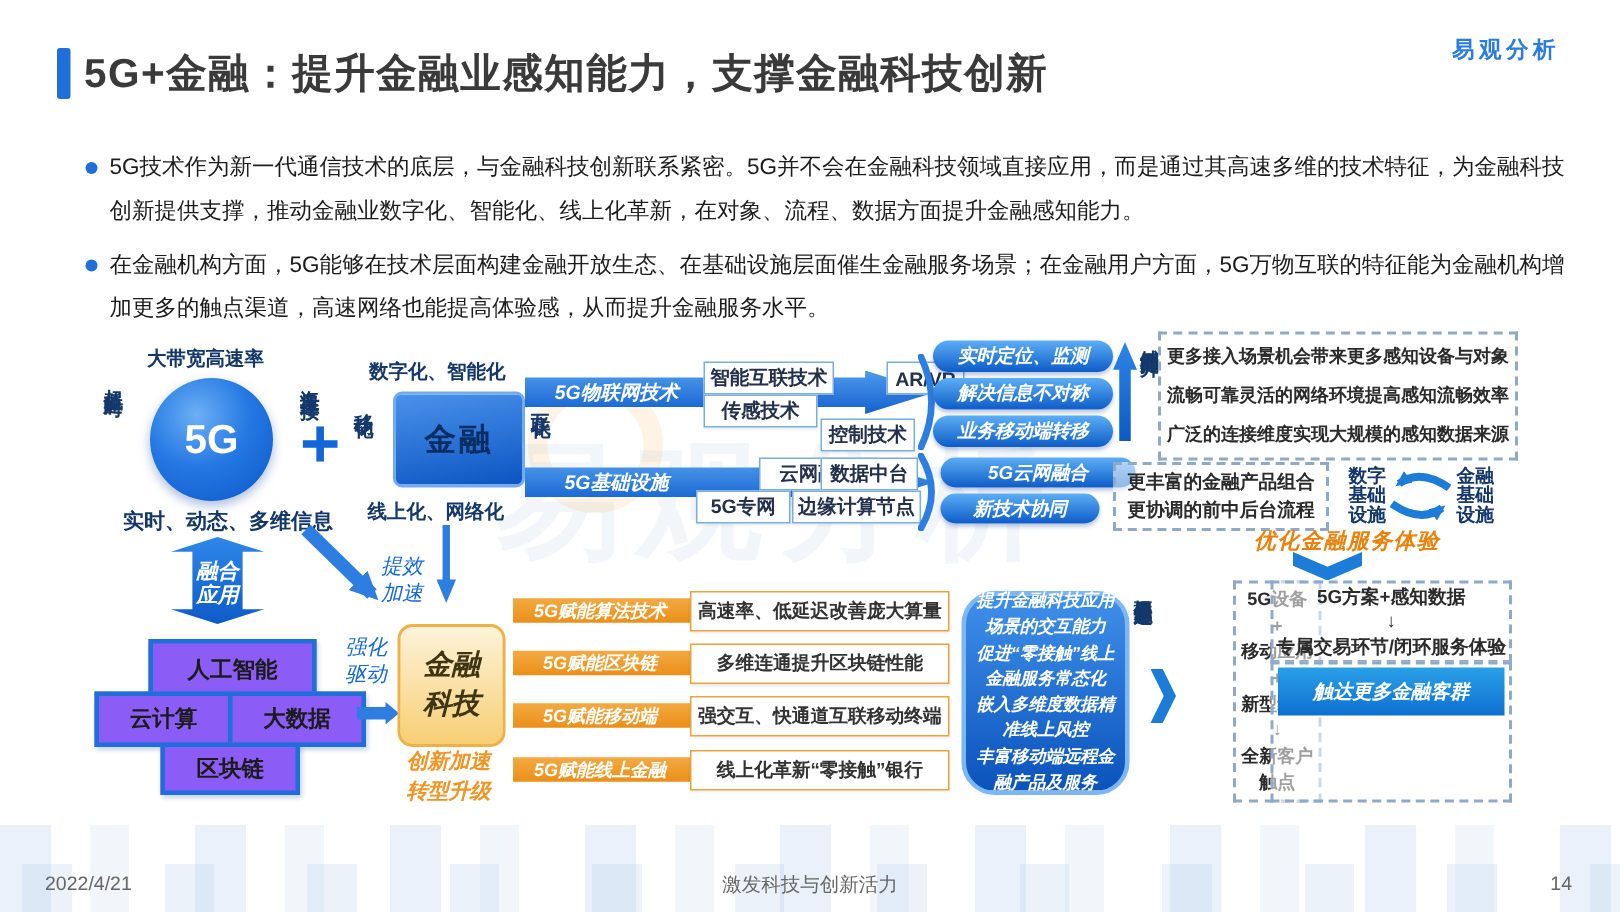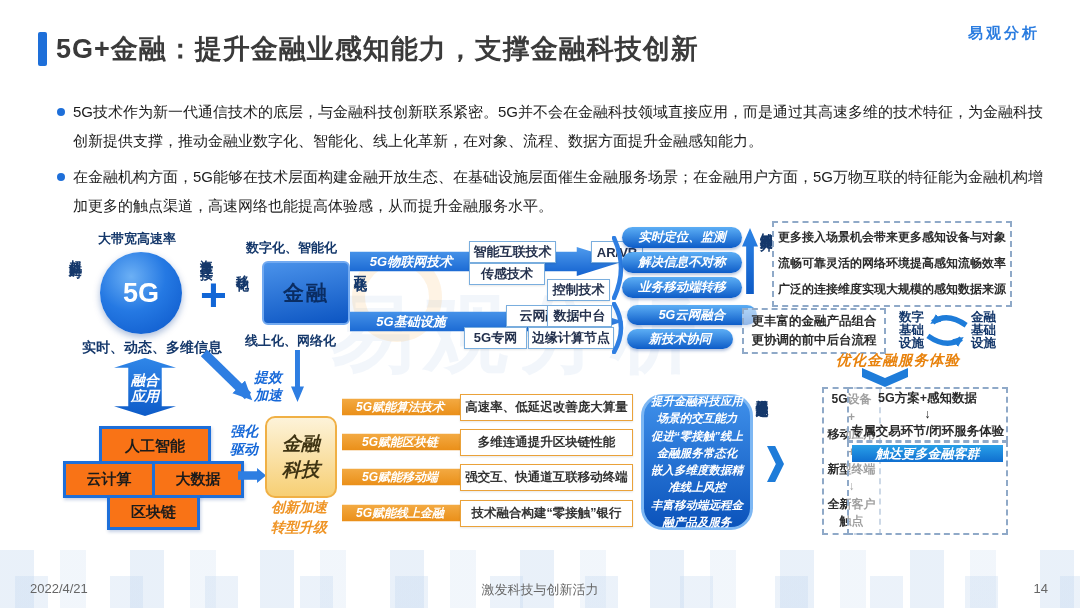--- a/index.html
+++ b/index.html
@@ -21,22 +21,22 @@
   .vtext{writing-mode:vertical-rl;letter-spacing:2px;}
   .g5circle{border-radius:50%;background:radial-gradient(circle at 38% 30%,#6cb0f5 0%,#2579e3 45%,#0a55c8 100%);
             color:#fff;font-size:27px;font-weight:bold;box-shadow:0 3px 7px rgba(10,60,150,.35);}
   .finbox{background:linear-gradient(170deg,#4a92ea,#0c55c2);border-radius:6px;border:2px solid #73aaf0;
           color:#0a2d63;font-size:21px;font-weight:900;letter-spacing:2px;}
   .plus{font-size:46px;font-weight:bold;color:#1266d6;line-height:1;}
   .dbl-arrow{clip-path:polygon(50% 0,100% 17%,77% 17%,77% 83%,100% 83%,50% 100%,0 83%,23% 83%,23% 17%,0 17%);
              background:linear-gradient(180deg,#2f86e8,#0d5bc8);}
   .dbl-arrow-label{color:#fff;font-size:14px;font-weight:bold;font-style:italic;text-align:center;line-height:1.15;}
   .vdown-arrow{clip-path:polygon(31% 0,69% 0,69% 70%,100% 70%,50% 100%,0 70%,31% 70%);background:#2e7ee2;}
-  .blue-lbl{color:#1668d8;font-weight:bold;font-style:italic;font-size:14px;line-height:1.3;text-align:center;}
-  .ai-box{border:3px solid #1e6fd9;background:#f97316;font-weight:bold;font-size:15px;color:#1b1b1b;
+  .blue-lbl{color:#1668d8;font-weight:normal;font-style:italic;font-size:14px;line-height:1.3;text-align:center;}
+  .ai-box{border:3px solid #1e6fd9;background:#8b5cf6;font-weight:bold;font-size:15px;color:#1b1b1b;
           box-shadow:1px 2px 3px rgba(30,80,160,.25);}
   .sm-rarrow{clip-path:polygon(0 22%,68% 22%,68% 0,100% 50%,68% 100%,68% 78%,0 78%);background:#2e7ee2;}
   .fintech{background:linear-gradient(180deg,#fdf3d9,#f7cf74);border:2px solid #f0b045;border-radius:10px;
            color:#3f3413;font-size:19px;font-weight:bold;font-style:italic;line-height:1.35;text-align:center;}
   .orange-lbl{color:#ef9425;font-weight:bold;font-style:italic;font-size:14px;text-align:center;line-height:1.4;}
   .arrow-lbl{clip-path:polygon(0 16%,83% 16%,83% 0,100% 50%,83% 100%,83% 84%,0 84%);
              color:#fff;font-weight:bold;font-style:italic;display:flex;align-items:center;justify-content:center;
              padding-right:14%;}
   .arrow-blue{background:linear-gradient(180deg,#4f9bed,#1261cf);font-size:13px;}
   .arrow-orange{background:linear-gradient(180deg,#f5b04c,#e8890f);font-size:12px;}
@@ -150,21 +150,21 @@
     </svg>
 </div>
 
 <div class="a arrow-lbl arrow-orange" style="left:342px;top:395px;width:116px;height:24px;">5G赋能算法技术</div>
 <div class="a wbox-o flexc" style="left:460px;top:394px;width:171px;height:25px;">高速率、低延迟改善庞大算量</div>
 <div class="a arrow-lbl arrow-orange" style="left:342px;top:430px;width:116px;height:24px;">5G赋能区块链</div>
 <div class="a wbox-o flexc" style="left:460px;top:429px;width:171px;height:25px;">多维连通提升区块链性能</div>
 <div class="a arrow-lbl arrow-orange" style="left:342px;top:465px;width:116px;height:24px;">5G赋能移动端</div>
 <div class="a wbox-o flexc" style="left:460px;top:464px;width:171px;height:25px;">强交互、快通道互联移动终端</div>
 <div class="a arrow-lbl arrow-orange" style="left:342px;top:501px;width:116px;height:24px;">5G赋能线上金融</div>
-<div class="a wbox-o flexc" style="left:460px;top:500px;width:171px;height:25px;">技术融合构建“零接触”银行</div>
+<div class="a wbox-o flexc" style="left:460px;top:500px;width:171px;height:25px;">线上化革新“零接触”银行</div>
 
 <div class="a pill flexc" style="left:622px;top:227px;width:120px;height:21px;">实时定位、监测</div>
 <div class="a pill flexc" style="left:622px;top:252px;width:120px;height:21px;">解决信息不对称</div>
 <div class="a pill flexc" style="left:622px;top:277px;width:120px;height:21px;">业务移动端转移</div>
 <div class="a up-arrow" style="left:742px;top:228px;width:16px;height:66px;"></div>
 <div class="a navy vtext" style="left:757px;top:222px;font-size:13px;height:84px;letter-spacing:1px;">感知能力提升</div>
 <div class="a dashed-box pre flexc" style="left:772px;top:221px;width:236px;height:82px;font-size:12px;line-height:2.15;">更多接入场景机会带来更多感知设备与对象
 流畅可靠灵活的网络环境提高感知流畅效率
 广泛的连接维度实现大规模的感知数据来源</div>
 
@@ -203,18 +203,18 @@
 +
 新型终端
 ↓
 全新客户
 触点</div>
 <div class="a dashed-box pre flexc" style="left:847px;top:387px;width:157px;height:51px;font-size:12.5px;line-height:1.3;">5G方案+感知数据
 ↓
 专属交易环节/闭环服务体验</div>
 
 <div class="a dashed-box" style="left:847px;top:441px;width:157px;height:90px;">
-  <div class="bar-blue flexc" style="height:17px;margin:2px 3px;text-align:right;">触达更多金融客群</div>
+  <div class="bar-blue flexc" style="height:32px;margin:2px 3px;text-align:right;">触达更多金融客群</div>
 </div>
 
 <div class="a foot" style="left:30px;top:581px;">2022/4/21</div>
 <div class="a foot" style="left:0;right:0;top:581px;text-align:center;">激发科技与创新活力</div>
 <div class="a foot" style="right:32px;top:581px;">14</div>
 
 </body></html>

